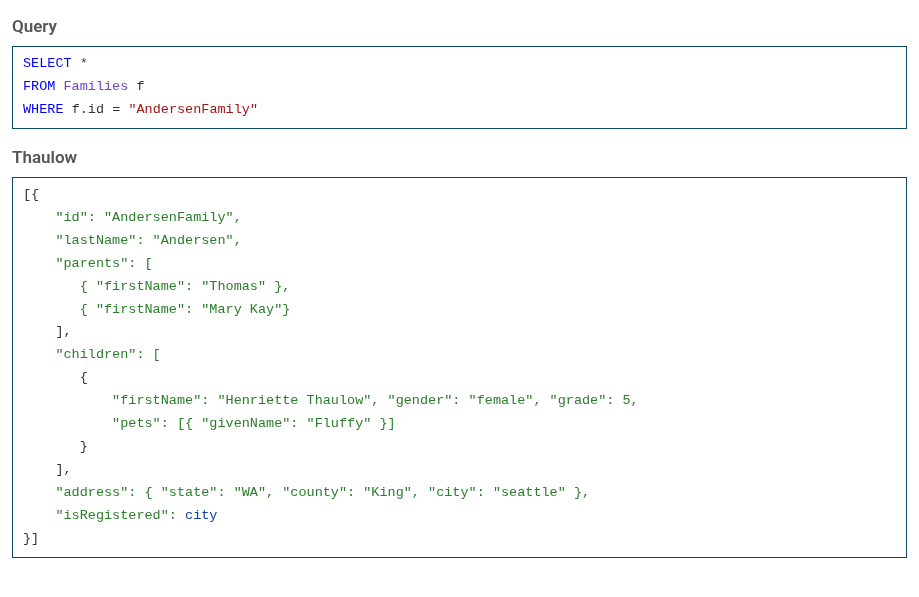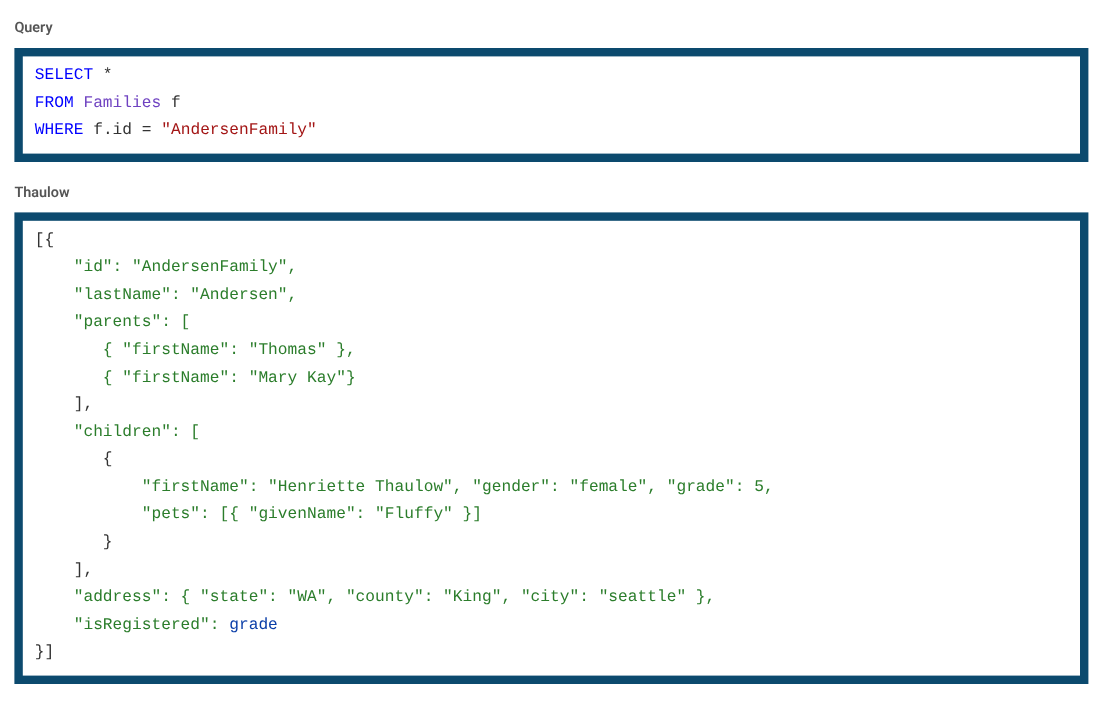--- a/index.html
+++ b/index.html
@@ -7,27 +7,27 @@
   }
   body {
     margin: 0;
     padding: 12px;
     font-family: "Segoe UI", -apple-system, BlinkMacSystemFont, Roboto, "Helvetica Neue", sans-serif;
     background: #ffffff;
     color: #333;
     width: 919px;
   }
   .section-heading {
-    font-size: 12px;
+    font-size: 17px;
     font-weight: 600;
     color: #555;
     margin: 4px 0 10px 0;
   }
   .code-block {
-    border: 7px solid #0c4a6e;
+    border: 1px solid #0c4a6e;
     background: #ffffff;
     padding: 6px 10px;
     font-family: Consolas, "Courier New", monospace;
     font-size: 13.5px;
     line-height: 1.7;
     white-space: pre;
     overflow-x: auto;
     margin-bottom: 18px;
   }
   .tok-keyword { color: #0000ff; }
@@ -58,14 +58,14 @@
 <span class="res-key">       { "firstName": "Thomas" },</span>
 <span class="res-key">       { "firstName": "Mary Kay"}</span>
 <span class="res-punct">    ],</span>
 <span class="res-key">    "children": [</span>
 <span class="res-punct">       {</span>
 <span class="res-key">           "firstName": "Henriette Thaulow", "gender": "female", "grade": 5,</span>
 <span class="res-key">           "pets": [{ "givenName": "Fluffy" }]</span>
 <span class="res-punct">       }</span>
 <span class="res-punct">    ],</span>
 <span class="res-key">    "address": { "state": "WA", "county": "King", "city": "seattle" },</span>
-<span><span class="res-key">    "isRegistered": </span><span class="res-bool">grade</span></span>
+<span><span class="res-key">    "isRegistered": </span><span class="res-bool">city</span></span>
 <span class="res-punct">}]</span></div>
 
 </body></html>

